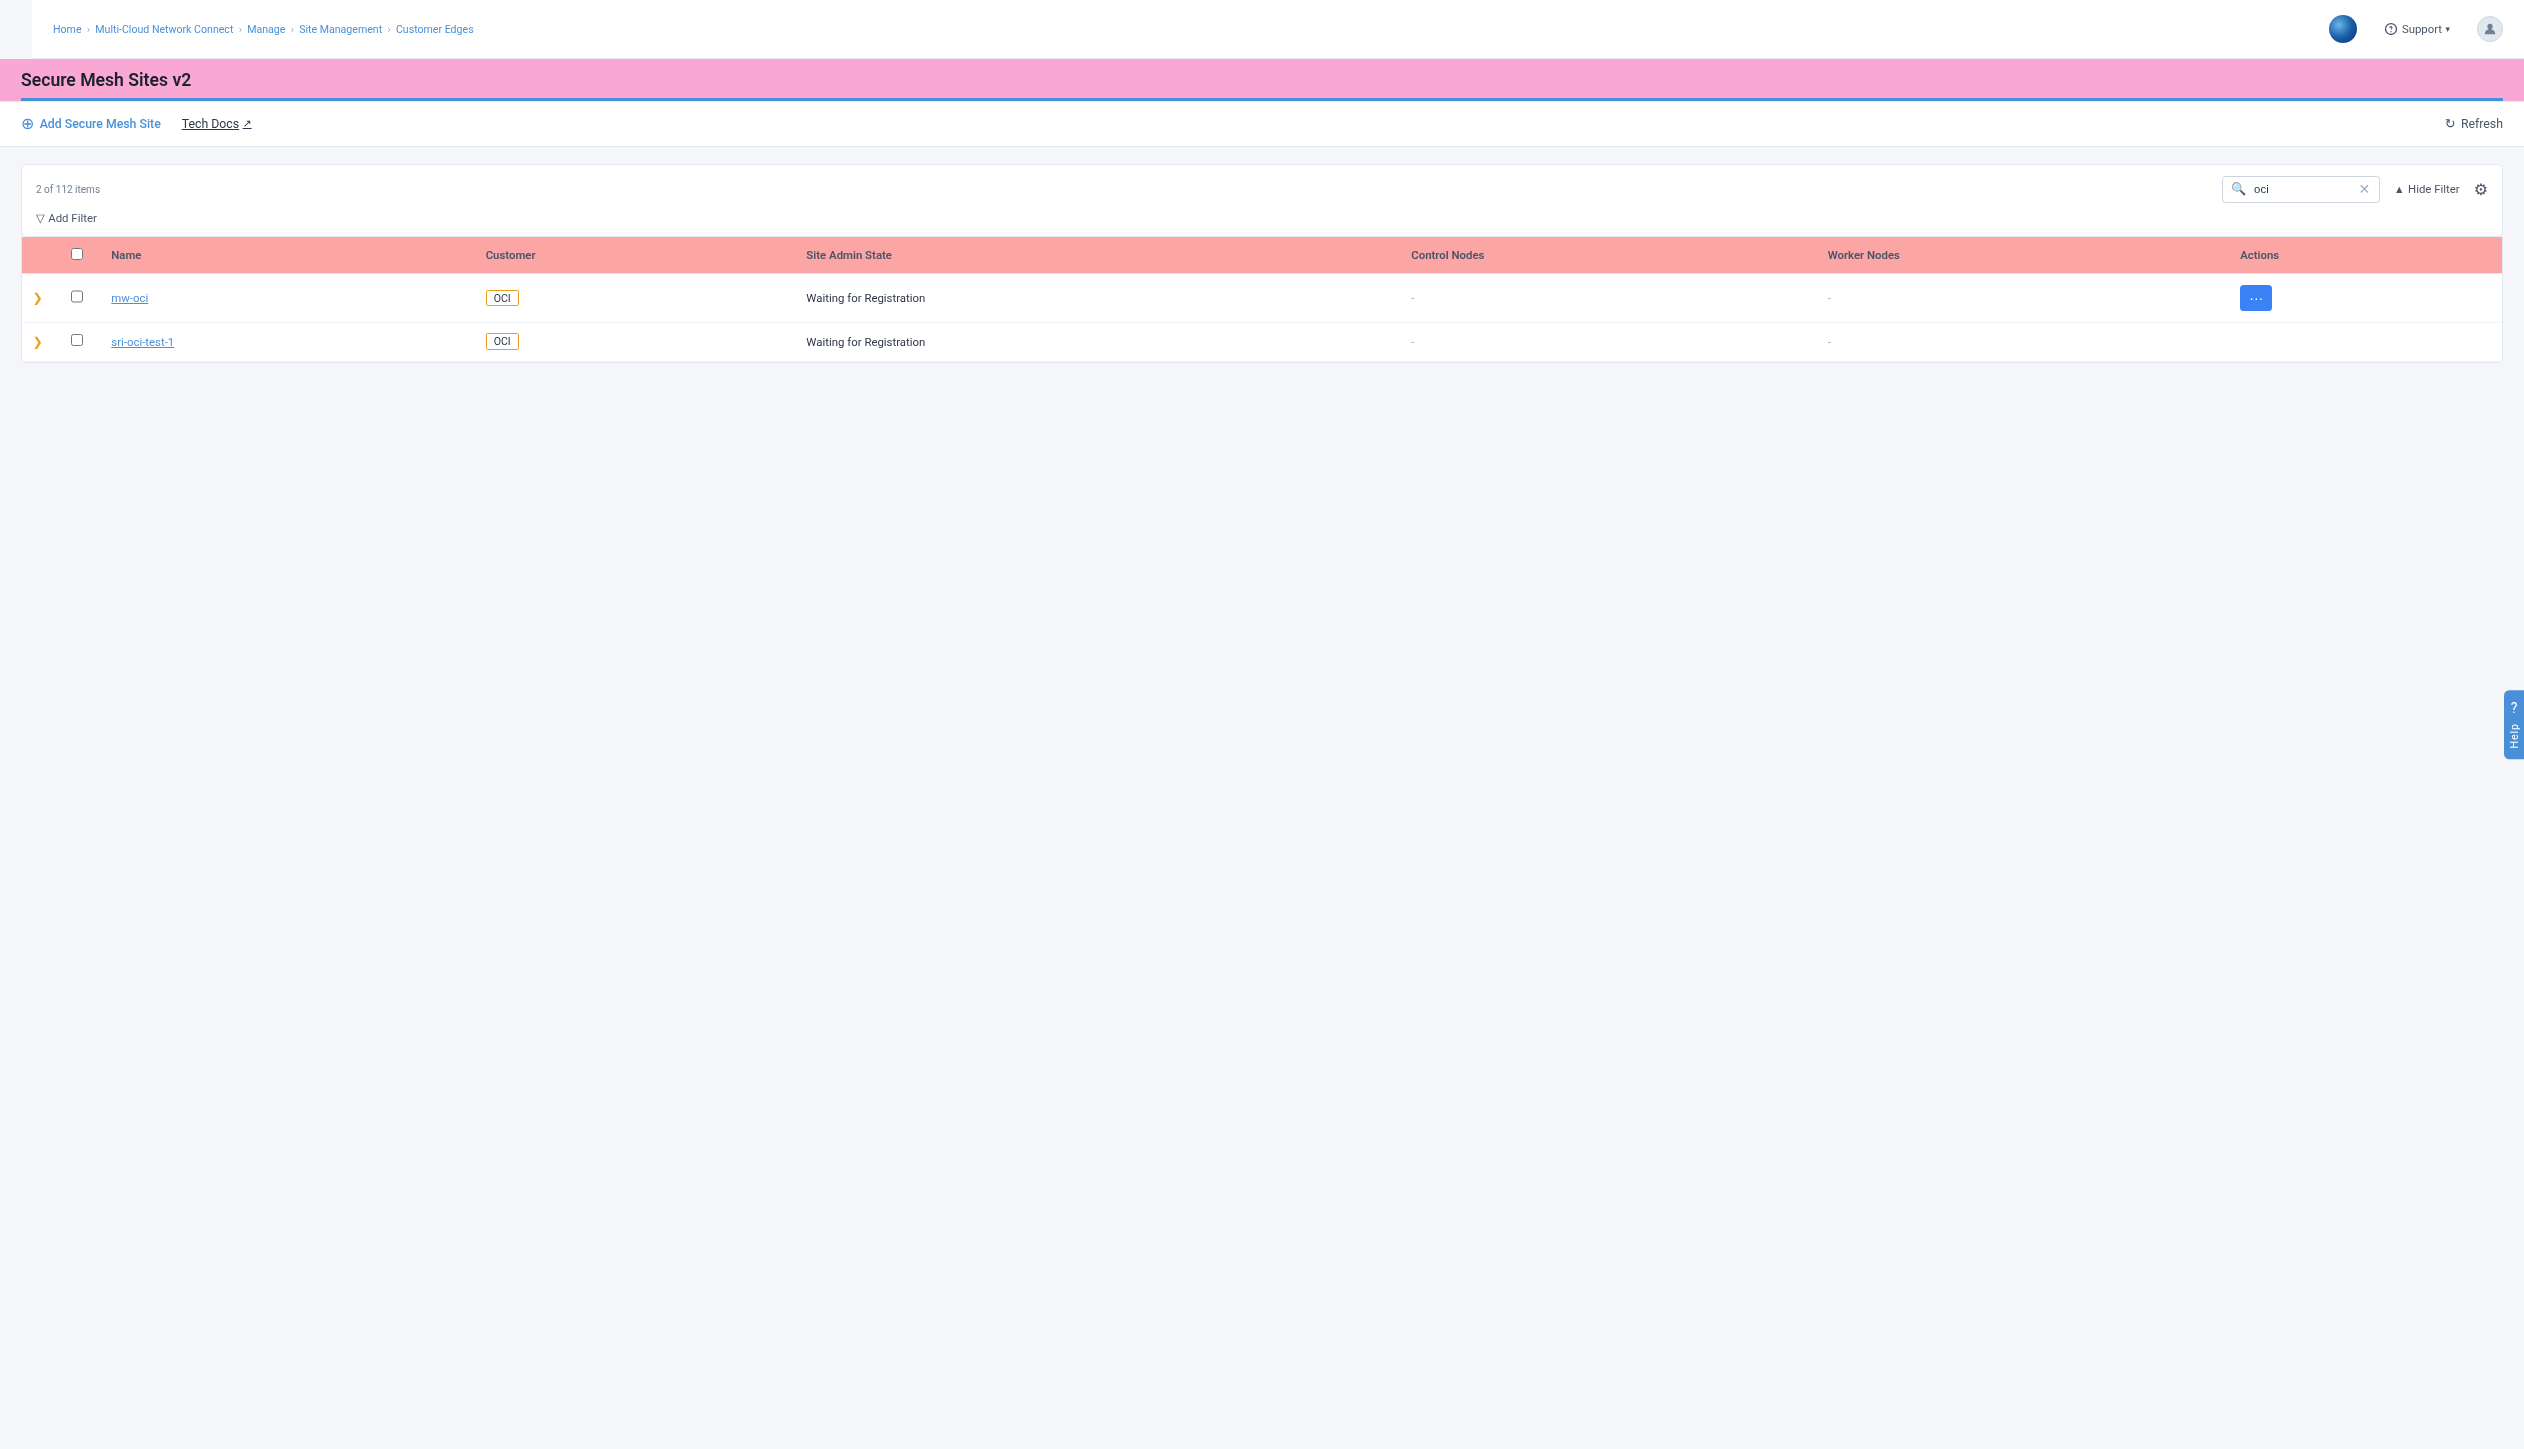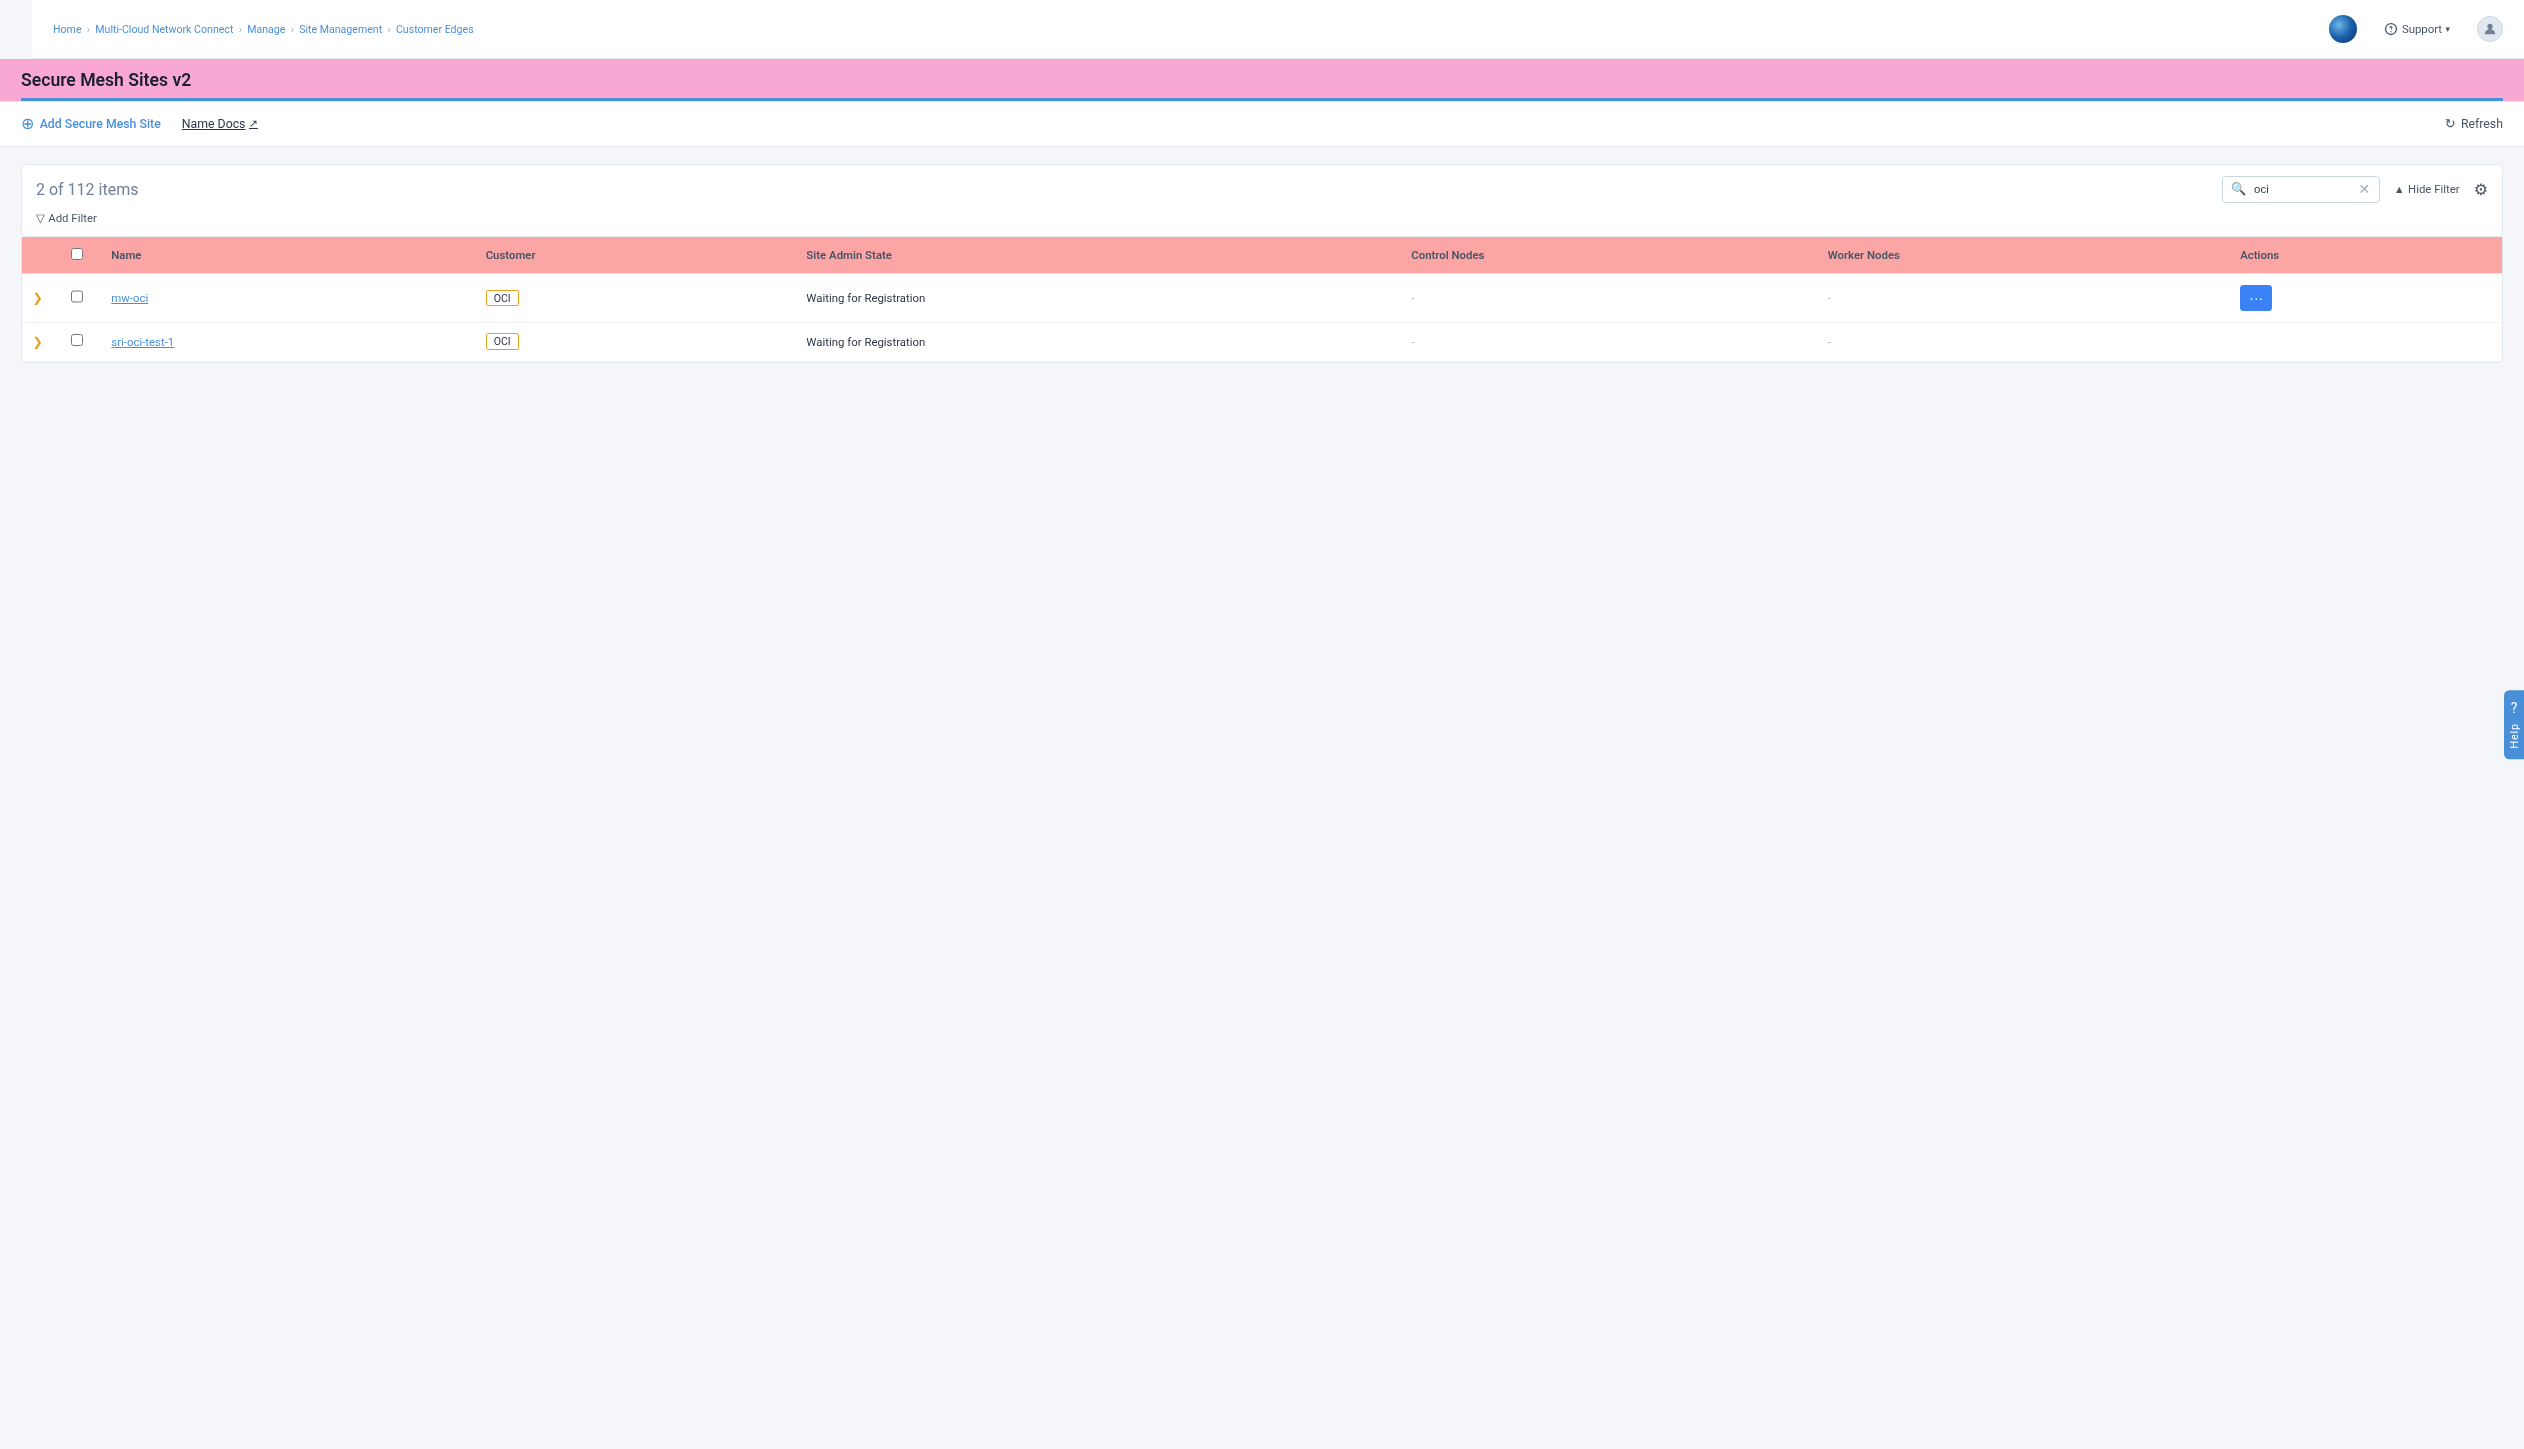--- a/index.html
+++ b/index.html
@@ -103,21 +103,21 @@
       border-radius: 5.3px;
       padding: 10.6px 14px;
       margin-bottom: 0;
     }
     .filter-top {
       display: flex;
       align-items: center;
       justify-content: space-between;
       margin-bottom: 8.8px;
     }
-    .items-count { color: #718096; font-size: 16px; }
+    .items-count { color: #718096; font-size: 10px; }
     .filter-right { display: flex; align-items: center; gap: 14px; }
     .search-box {
       display: flex; align-items: center;
       border: 0.9px solid #cbd5e0; border-radius: 3.5px;
       padding: 4.4px 8.8px; gap: 7px; background: #fff;
       width: 158px;
     }
     .search-box input {
       border: none; outline: none; font-size: 11.4px; width: 100%; color: #2d3748;
     }
@@ -285,21 +285,21 @@
   <div class="blue-bar"></div>
 </div>
 
 <div class="toolbar">
   <div class="toolbar-left">
     <a class="add-btn">
       <span style="font-size:16px; font-weight:300;">⊕</span>
       <span>Add Secure Mesh Site</span>
     </a>
     <a class="tech-docs-link">
-      <span>Name Docs</span>
+      <span>Tech Docs</span>
       <span style="font-size:10.6px;">↗</span>
     </a>
   </div>
   <div class="refresh-btn">
     <span style="font-size:13px;">↻</span>
     <span>Refresh</span>
   </div>
 </div>
 
 <div class="main-content">

